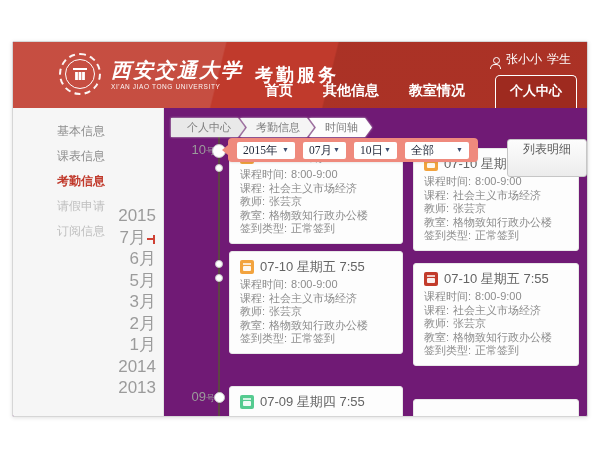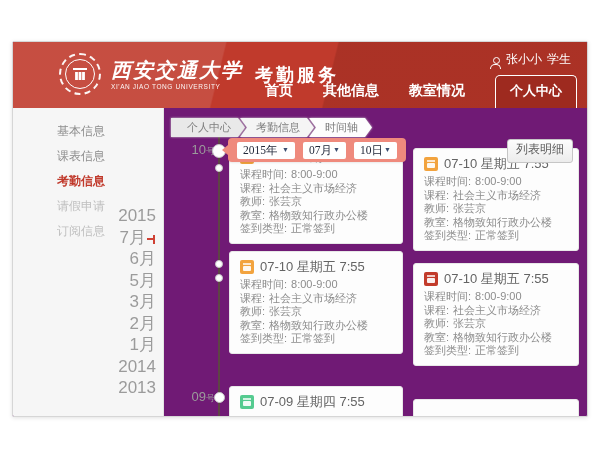--- a/index.html
+++ b/index.html
@@ -83,22 +83,22 @@
             gap:8px; padding:0 9px; box-shadow:0 1px 2px rgba(0,0,0,.08);font-family:Liberation Serif, serif; }
   .filter::before { content:""; position:absolute; left:-6px; top:7px;
             border-top:5px solid transparent; border-bottom:5px solid transparent;
             border-right:6px solid #ef8a7d; }
   .dd { background:#fff; border-radius:2px; height:17px; font-size:11.5px; color:#22293a;
         display:flex; align-items:center; justify-content:space-between;
         padding:0 6px; cursor:pointer; }
   .dd-year { width:58px; } .dd-month { width:43px; } .dd-day { width:43px; } .dd-cat { width:64px; }
   .caret { font-size:7px; color:#3a4d70; transform:translateY(-0.5px); }
 
-  .list-btn { position:absolute; left:494px; top:97px; z-index:20; height:24px; line-height:19px;
-              padding:0 8px; font-size:12px; color:#5c5c5c; cursor:pointer;
+  .list-btn { position:absolute; left:494px; top:97px; z-index:20; height:38px; line-height:19px;
+              padding:0 15px; font-size:12px; color:#5c5c5c; cursor:pointer;
               background:linear-gradient(#fdfdfd,#ececec); border:1px solid #c6c6c6; border-radius:3px; }
 
   
   .card { position:absolute; background:#fdfdfd; border:1px solid #e8e8e8; border-radius:3px;
           padding:6px 10px 7px; z-index:1; }
   .card-head { display:flex; align-items:center; gap:6px; height:17px; margin-bottom:3px; }
   .card-date { font-size:13px; color:#646464; white-space:nowrap; }
   .st-icon { width:14px; height:14px; border-radius:2px; position:relative; flex:none; }
   .st-icon::before { content:""; position:absolute; left:3px; right:3px; top:3px; height:2px;
           background:rgba(255,255,255,.75); }
@@ -187,20 +187,24 @@
         <span class="caret">▼</span>
       </div>
       <div class="dd dd-month">
         <span>07月</span>
         <span class="caret">▼</span>
       </div>
       <div class="dd dd-day">
         <span>10日</span>
         <span class="caret">▼</span>
       </div>
+      <div class="dd dd-cat">
+        <span>全部</span>
+        <span class="caret">▼</span>
+      </div>
     </div>
     <div class="list-btn">列表明细</div>
 
     <div class="card c-r1l">
       <div class="card-head">
           <span class="st-icon st-orange"></span>
           <span class="card-date">07-10 星期五 7:55</span>
         </div>
       <div class="crow">
           <span>课程时间:</span>

